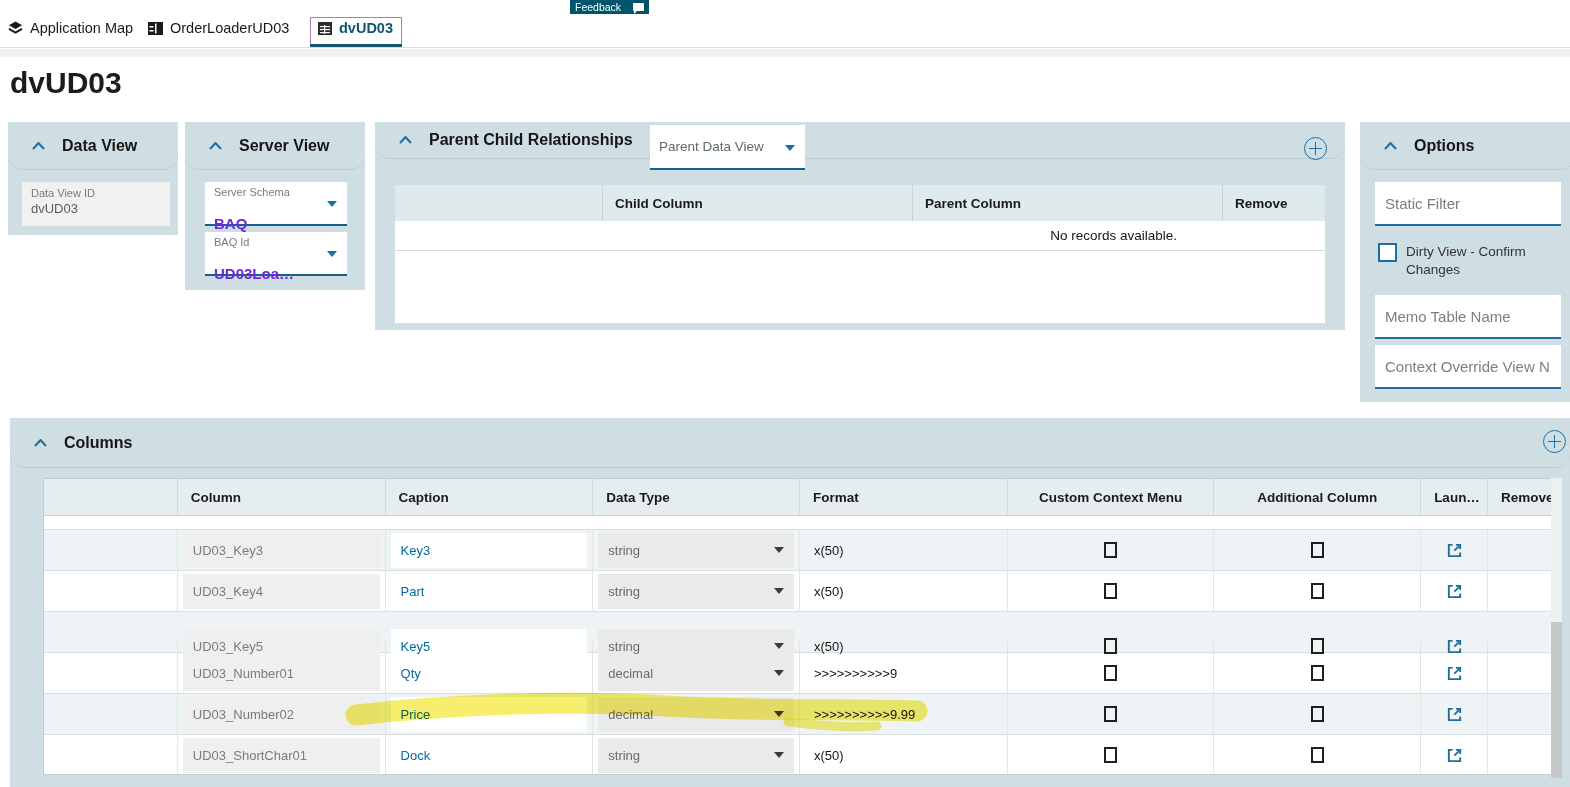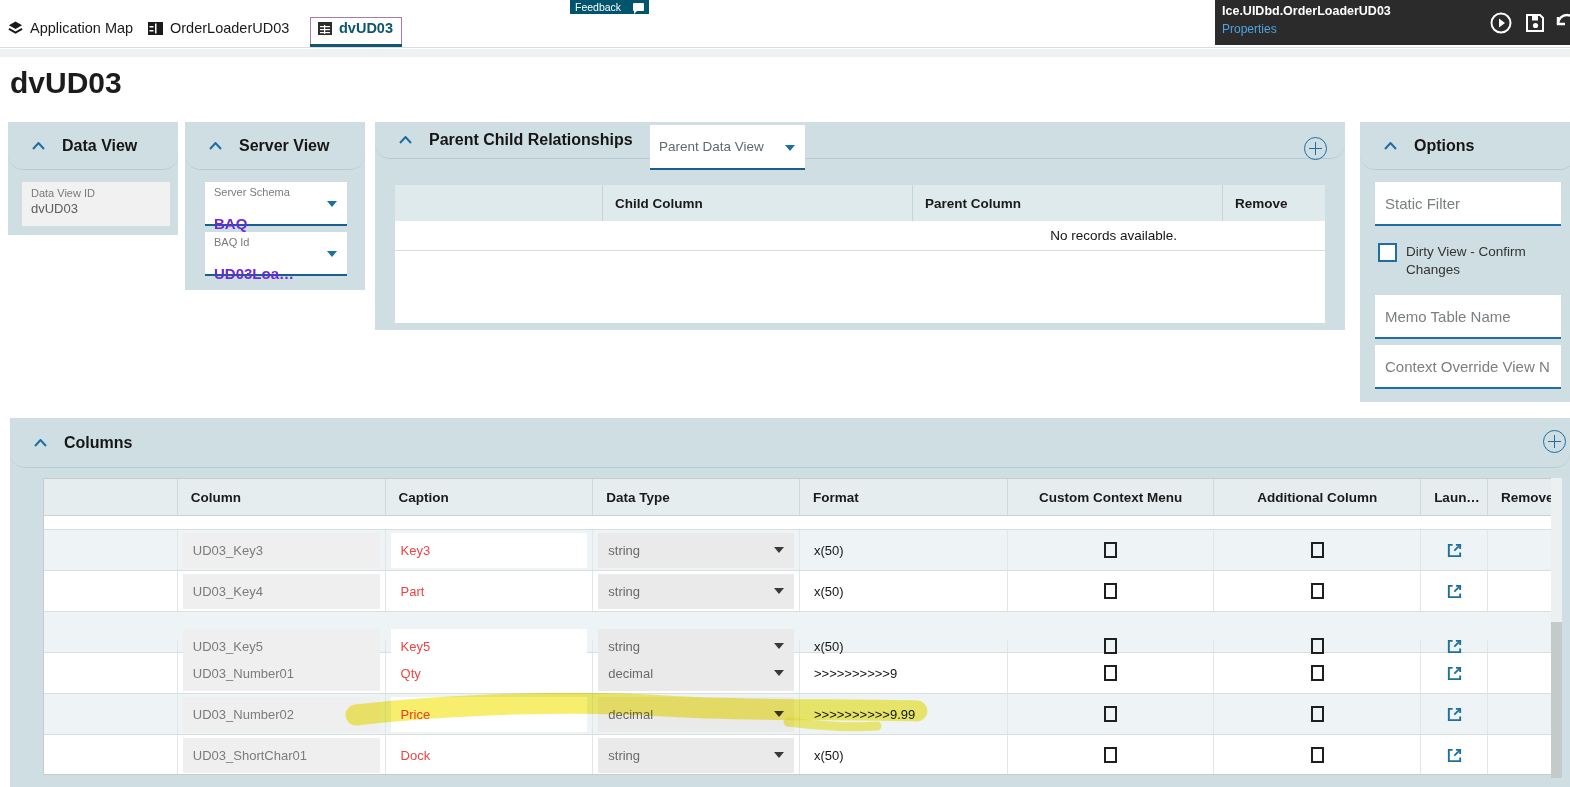--- a/index.html
+++ b/index.html
@@ -77,21 +77,21 @@
   .cell{border-right:1px solid #e2e6e7;display:flex;align-items:center;}
   .cell:last-child{border-right:none;}
   .w-sel{width:134px;}.w-a{width:208px;}.w-b{width:208px;}.w-c{width:207px;}.w-d{width:208px;}
   .w-e{width:207px;}.w-f{width:207px;}.w-g{width:67px;}.w-h{width:66px;}
   .hd-sel{width:134px;}.hd-a{width:208px;}.hd-b{width:208px;}.hd-c{width:207px;}.hd-d{width:208px;}
   .hd-e{width:207px;justify-content:center;padding-left:0 !important;}
   .hd-f{width:207px;justify-content:center;padding-left:0 !important;}
   .hd-g{width:67px;}.hd-h{width:66px;}
   .ibox{flex:1;margin:3px 5px;display:flex;align-items:center;padding:0 10px;font-size:13px;height:35px;}
   .ibox.gray{background:#efefef;color:#7b7b7b;}
-  .ibox.white{background:#fff;color:#ef4444;}
+  .ibox.white{background:#fff;color:#0369a1;}
   .ibox.drop{background:#eaeaea;color:#6a6a6a;justify-content:space-between;cursor:pointer;}
   .dcaret{width:0;height:0;border-left:5px solid transparent;border-right:5px solid transparent;border-top:6px solid #3a3a3a;}
   .fmtText{padding-left:14px;font-size:13px;color:#141414;}
   .ckcell{justify-content:center;}
   .ck{width:13px;height:16px;border:2px solid #1f1f1f;cursor:pointer;}
   .lncell{justify-content:center;}
 
   .vscroll-track{position:absolute;left:1551px;top:478px;width:11px;height:300px;background:#edf0f1;}
   .vscroll-thumb{position:absolute;left:0;top:144px;width:11px;height:156px;background:#c4c9ca;cursor:grab;}
 
@@ -131,37 +131,20 @@
       <span class="tlabel">dvUD03</span>
     </div>
     <div class="tab-active-underline"></div>
     <div class="feedback">
       <span>Feedback</span>
       <span class="fb-bubble"></span>
     </div>
   </div>
   <div class="subband"></div>
 
-  <div class="darkhdr">
-    <div class="dtitle">Ice.UIDbd.OrderLoaderUD03</div>
-    <div class="dlink">Properties</div>
-    <svg class="dicon" style="left:275px;" width="22" height="22" viewBox="0 0 22 22">
-      <circle cx="11" cy="11" r="9.5" fill="none" stroke="#fff" stroke-width="2"></circle>
-      <path d="M9 6.5 L15 11 9 15.5 Z" fill="#fff"></path>
-    </svg>
-    <svg class="dicon" style="left:309px;" width="22" height="22" viewBox="0 0 22 22">
-      <path d="M3 3 H16 L19 6 V19 H3 Z" fill="none" stroke="#fff" stroke-width="2"></path>
-      <rect x="8" y="3.5" width="6" height="5" fill="#fff"></rect>
-      <circle cx="11.5" cy="13.5" r="2.6" fill="#fff"></circle>
-    </svg>
-    <svg class="dicon" style="left:341px;" width="22" height="22" viewBox="0 0 22 22">
-      <path d="M2 12 A9 9 0 0 1 20 12" fill="none" stroke="#fff" stroke-width="2.4"></path>
-      <path d="M2 5 V12 H9" fill="none" stroke="#fff" stroke-width="2.4"></path>
-    </svg>
-  </div>
 
   <div class="pagetitle">dvUD03</div>
 
   <div class="panel" style="left:8px;top:122px;width:170px;height:113px;">
     <div class="phead">
       <svg class="chev" width="13" height="8" viewBox="0 0 13 8">
         <polyline points="1,7 6.5,1 12,7" fill="none" stroke="#1c6ea4" stroke-width="2"></polyline>
       </svg>
       <span class="ptitle">Data View</span>
     </div>

